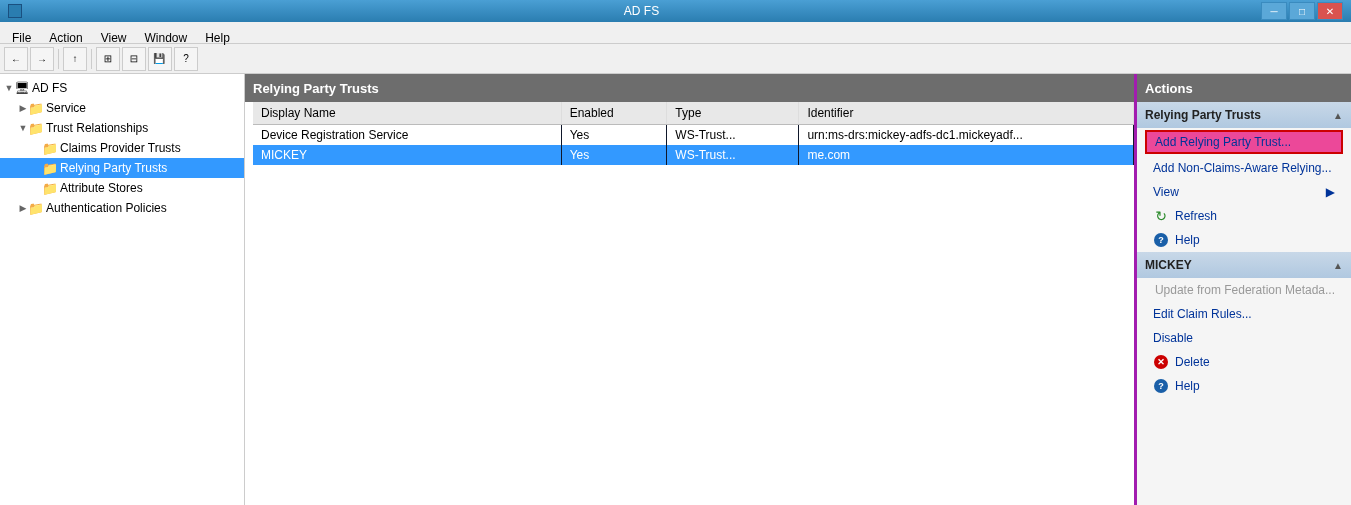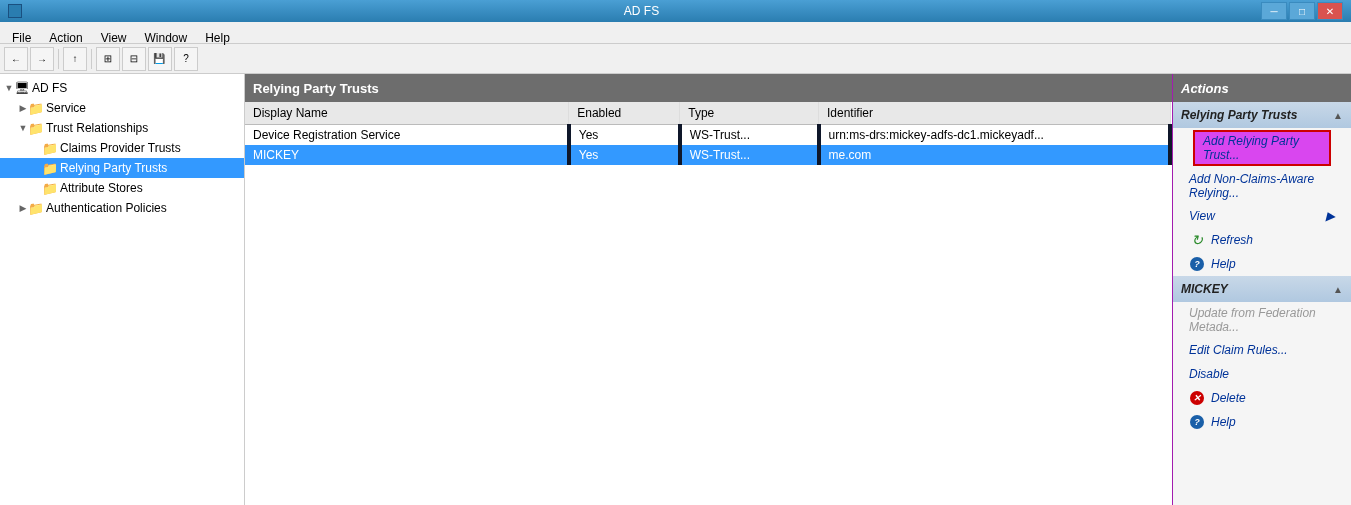--- a/index.html
+++ b/index.html
@@ -101,43 +101,42 @@
     .center-header {
       background: #6d6d6d;
       color: white;
       padding: 4px 8px;
       font-size: 13px;
       font-weight: bold;
       height: 28px;
       display: flex;
       align-items: center;
     }
-    .table-container { flex: 1; overflow: auto; }
+    .table-container { flex: 1; overflow: auto; margin-left: 8px; }
     table { width: 100%; border-collapse: collapse; }
     thead tr { background: #e8e8e8; }
     thead th {
       text-align: left;
       padding: 4px 8px;
       font-weight: normal;
       border-right: 1px solid #ddd;
       border-bottom: 1px solid #bbb;
       font-size: 12px;
       cursor: pointer;
     }
     tbody tr { cursor: default; }
     tbody tr.selected { background: #3399ff; color: white; }
-    tbody td { padding: 3px 8px; border-right: 4px solid #0f172a; font-size: 12px; height: 20px; }
+    tbody td { padding: 3px 8px; border-right: 1px solid #0f172a; font-size: 12px; height: 20px; }
 
     
     .actions-panel {
-      width: 179px;
+      width: 217px;
       background: #f5f5f5;
-      border-left: 1px solid #a21caf;
+      border-left: 3px solid #a21caf;
       overflow-y: auto;
-      font-style: italic;
     }
     .actions-header {
       background: #6d6d6d;
       color: white;
       padding: 4px 8px;
       font-size: 13px;
       font-weight: bold;
       height: 28px;
       display: flex;
       align-items: center;
@@ -161,22 +160,22 @@
       display: flex;
       align-items: center;
       gap: 6px;
       min-height: 24px;
       color: #003399;
     }
     .action-item.disabled { color: #999; cursor: default; justify-content: flex-end; }
     .action-item.highlighted {
       border: 2px solid #cc0000;
       color: #003399;
-      background: #d946ef;
-      margin: 2px 20px;
+      background: #ec4899;
+      margin: 2px 8px;
       padding: 2px 8px;
     }
     .action-icon { width: 16px; height: 16px; display: flex; align-items: center; justify-content: center; font-size: 11px; }
 
     
     .icon-blue-circle {
       width: 14px; height: 14px; background: #1a5fa8; border-radius: 50%;
       color: white; font-size: 9px; font-weight: bold; display: flex; align-items: center; justify-content: center;
     }
     

